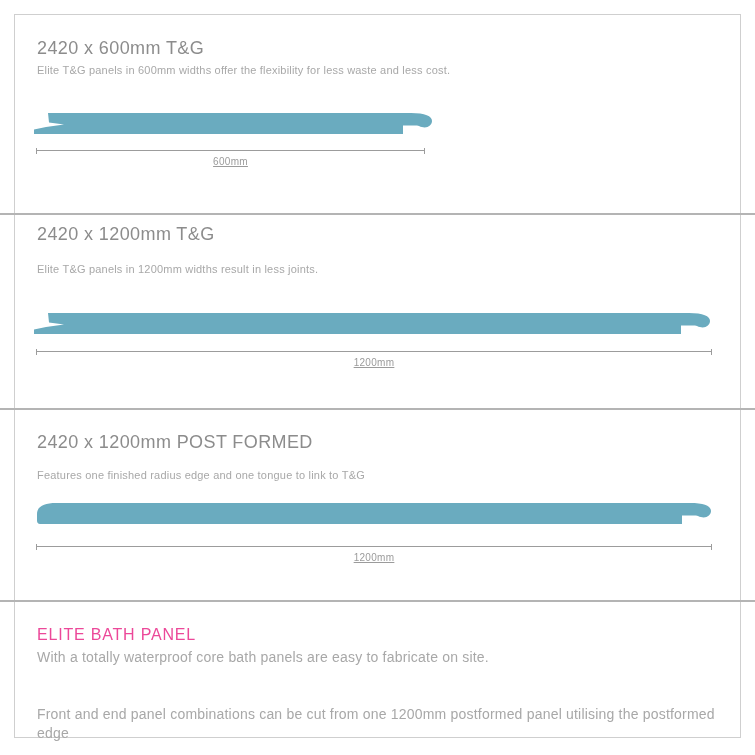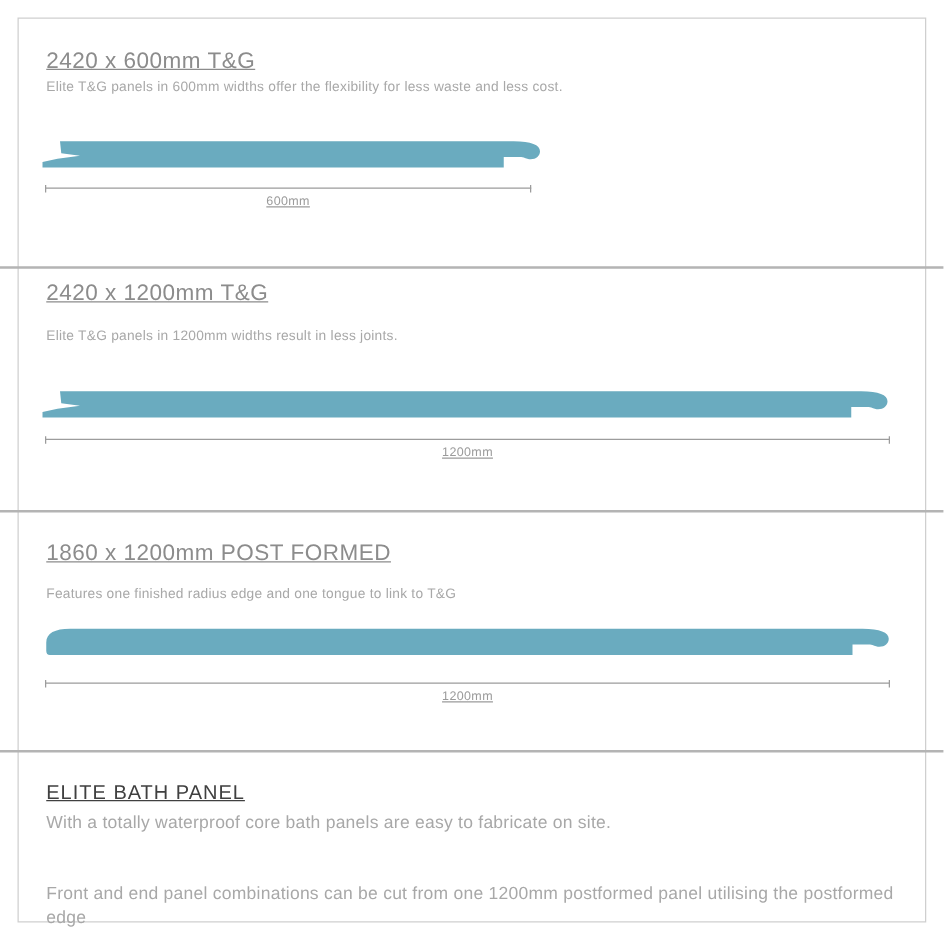--- a/index.html
+++ b/index.html
@@ -10,42 +10,42 @@
   }
   .sheet {
     position:absolute; left:14px; top:14px; width:727px; height:724px;
     border:1px solid #cfcfcf; background:#ffffff;
   }
   .divider {
     position:absolute; left:0; width:755px; height:2px; background:#b4b4b4;
   }
   .section-title {
     position:absolute; left:37px;
-    font-size:18px; font-weight:400; color:#8c8c8c; letter-spacing:0.4px;text-decoration:underline;
+    font-size:18px; font-weight:400; color:#8c8c8c; letter-spacing:0.4px;
   }
   .section-desc {
     position:absolute; left:37px;
     font-size:11px; color:#a8a8a8; letter-spacing:0.2px;
   }
   .panel-svg { position:absolute; display:block; }
   .dim-line {
     position:absolute; height:0; border-top:1px solid #9c9c9c;
   }
   .dim-line::before, .dim-line::after {
     content:""; position:absolute; top:-3px; width:1px; height:6px; background:#9c9c9c;
   }
   .dim-line::before { left:0; }
   .dim-line::after { right:0; }
   .dim-label {
     position:absolute; text-align:center;
     font-size:10px; color:#9b9b9b; letter-spacing:0.3px;text-decoration:underline;
   }
   .bath-title {
     position:absolute; left:37px;
-    font-size:16px; font-weight:400; color:#404040; letter-spacing:0.8px;text-decoration:underline;
+    font-size:16px; font-weight:400; color:#ec4899; letter-spacing:0.8px;
   }
   .bath-para {
     position:absolute; left:37px; width:680px;
     font-size:14px; color:#a8a8a8; letter-spacing:0.2px; line-height:19px;
     white-space:pre-wrap;
   }
 </style>
 </head>
 <body>
 
@@ -69,21 +69,21 @@
     <div class="section-title" style="top:224px">2420 x 1200mm T&amp;G</div>
     <div class="section-desc" style="top:263px">Elite T&amp;G panels in 1200mm widths result in less joints.</div>
     <svg class="panel-svg" style="left:33px; top:312px" width="680" height="25" viewBox="0 0 680 25">
       <path d="M15,1 H656 C670,1 677,4 677,9 C677,14 671,17.5 664,14 L662,13.5 L648,13.5 L648,22 L1,22 L1,17.5 L13,15 L31,12.5 L16,10.5 Z" fill="#6aabbf"></path>
     </svg>
     <div class="dim-line" style="left:36px; top:351px; width:676px"></div>
     <div class="dim-label" style="left:36px; top:357px; width:676px">1200mm</div>
   </div>
 
   <div>
-    <div class="section-title" style="top:432px">1860 x 1200mm POST FORMED</div>
+    <div class="section-title" style="top:432px">2420 x 1200mm POST FORMED</div>
     <div class="section-desc" style="top:469px">Features one finished radius edge and one tongue to link to T&amp;G</div>
     <svg class="panel-svg" style="left:36px; top:502px" width="678" height="25" viewBox="0 0 678 25">
       <path d="M20,1 H654 C668,1 675,4 675,9 C675,14 669,17.5 662,14 L660,13.5 L646,13.5 L646,22 L4,22 C2,22 1,20.5 1,18.5 L1,12 C1,4.5 8,1 20,1 Z" fill="#6aabbf"></path>
     </svg>
     <div class="dim-line" style="left:36px; top:546px; width:676px"></div>
     <div class="dim-label" style="left:36px; top:552px; width:676px">1200mm</div>
   </div>
 
   <div>
     <div class="bath-title" style="top:626px">ELITE BATH PANEL</div>

